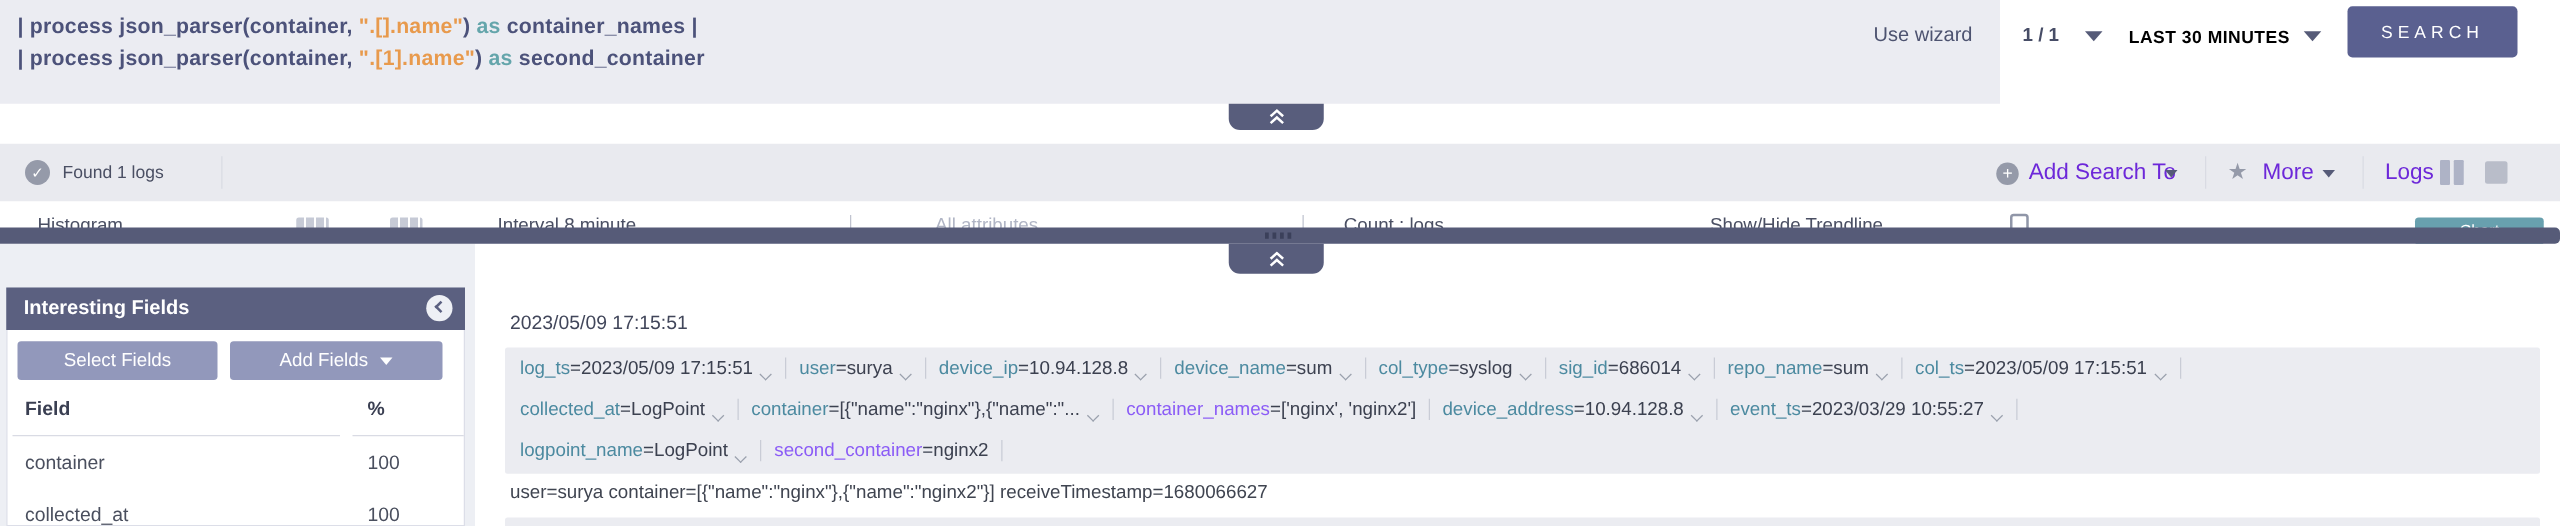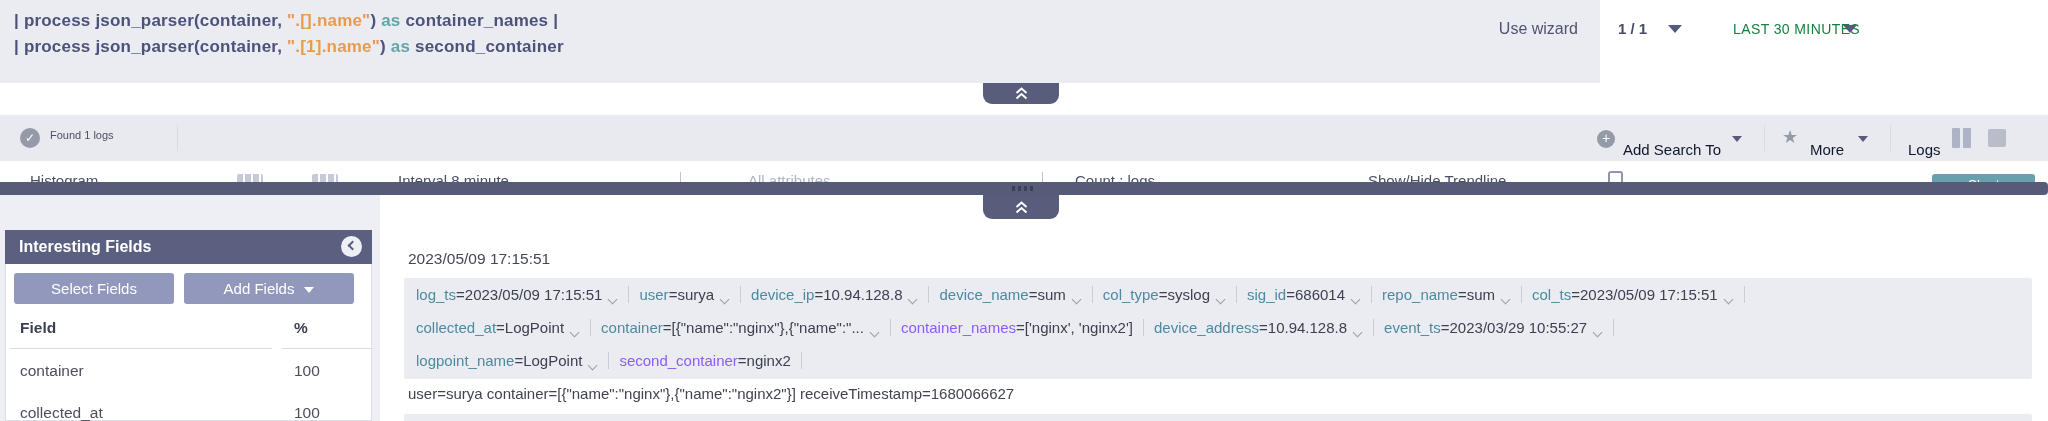--- a/index.html
+++ b/index.html
@@ -11,36 +11,36 @@
   .q-lines { position:absolute; left:14px; top:8px; }
   .q-line { font-size:17px; line-height:26px; color:#4c527a; white-space:pre; font-weight:600; letter-spacing:.2px; }
   .q-str { color:#e89a4d; }
   .q-kw  { color:#64a5ab; }
   .use-wizard { position:absolute; right:22px; top:20px; font-size:16px; color:#4d5370; cursor:pointer; }
 
   
   .pagination { position:absolute; left:1618px; top:20px; font-size:15px; font-weight:bold; color:#474d66; }
   .caret { width:0; height:0; border-left:7px solid transparent; border-right:7px solid transparent; border-top:8px solid #565b78; position:absolute; }
   .caret.small { border-left-width:5px; border-right-width:5px; border-top-width:6px; }
-  .time-range { position:absolute; left:1703px; top:21px; font-size:14px; font-weight:normal; letter-spacing:.4px; color:#15803d;margin-left:30px; }
+  .time-range { position:absolute; left:1703px; top:21px; font-size:14px; font-weight:bold; letter-spacing:.4px; color:#000000; }
   .search-btn { position:absolute; left:1878px; top:5px; width:136px; height:41px; background:#5a6090; border-radius:4px; color:#fff; font-size:14px; letter-spacing:4px; text-align:center; line-height:41px; cursor:pointer; }
 
   
   .collapse-pill { position:absolute; width:76px; background:#585d7c; border-radius:0 0 9px 9px; display:flex; align-items:center; justify-content:center; cursor:pointer; }
   .pill-1 { left:983px; top:83px; height:21px; z-index:4; }
   .pill-2 { left:983px; top:195px; height:24px; z-index:4; }
 
   
   .found-bar { position:absolute; left:0; top:115px; width:2048px; height:46px; background:#e9eaef; }
   .circle-icon { position:absolute; border-radius:50%; background:#959aa9; color:#fff; text-align:center; }
   .check-circle { left:20px; top:13px; width:20px; height:20px; font-size:12px; line-height:20px; }
   .plus-circle { left:1597px; top:15px; width:18px; height:18px; font-size:14px; line-height:17px; }
-  .found-text { position:absolute; left:50px; top:14px; font-size:11px; color:#4a4f63; }
+  .found-text { position:absolute; left:50px; top:14px; font-size:14px; color:#4a4f63; }
   .vdiv { position:absolute; top:10px; width:1px; height:26px; background:#d9dbe3; }
-  .bar-label { position:absolute; top:26px; font-size:15px; color:#0f172a; cursor:pointer; }
+  .bar-label { position:absolute; top:12px; font-size:18px; color:#6d28d9; cursor:pointer; }
   .star-icon { position:absolute; left:1782px; top:11px; font-size:18px; color:#959aa9; }
   .cols-icon { position:absolute; left:1952px; top:13px; width:21px; height:20px; display:flex; gap:3px; cursor:pointer; }
   .cols-icon div { width:8px; height:20px; background:#aeb3c6; border-radius:1px; }
   .square-icon { position:absolute; left:1988px; top:14px; width:18px; height:18px; background:#b9bdc9; border-radius:2px; cursor:pointer; }
 
   
   .hist-item { position:absolute; top:172px; font-size:15px; color:#4a4f63; z-index:1; white-space:nowrap; }
   .hist-item.light { color:#b0b5c5; }
   .mini-chart { position:absolute; top:174px; width:26px; height:16px; z-index:1; border-radius:2px;
                 background:repeating-linear-gradient(90deg,#c6cad6 0 6px,#ffffff 6px 8px); }
@@ -97,20 +97,21 @@
         <div class="q-line"><span class="q-plain">| process json_parser(container, </span><span class="q-str">".[].name"</span><span class="q-plain">) </span><span class="q-kw">as</span><span class="q-plain"> container_names |</span></div>
         <div class="q-line"><span class="q-plain">| process json_parser(container, </span><span class="q-str">".[1].name"</span><span class="q-plain">) </span><span class="q-kw">as</span><span class="q-plain"> second_container</span></div>
       </div>
     <span class="use-wizard">Use wizard</span>
   </div>
 
   <span class="pagination">1 / 1</span>
   <span class="caret" style="left:1668px; top:25px;"></span>
   <span class="time-range">LAST 30 MINUTES</span>
   <span class="caret" style="left:1843px; top:25px;"></span>
+  <div class="search-btn">SEARCH</div>
 
   <div class="collapse-pill pill-1">
     <svg width="15" height="13" viewBox="0 0 15 13">
       <path d="M2.5 6 L7.5 1.5 L12.5 6" fill="none" stroke="#ffffff" stroke-width="2"></path>
       <path d="M2.5 11.5 L7.5 7 L12.5 11.5" fill="none" stroke="#ffffff" stroke-width="2"></path>
     </svg>
   </div>
 
   <div class="found-bar">
     <div class="circle-icon check-circle">✓</div>

